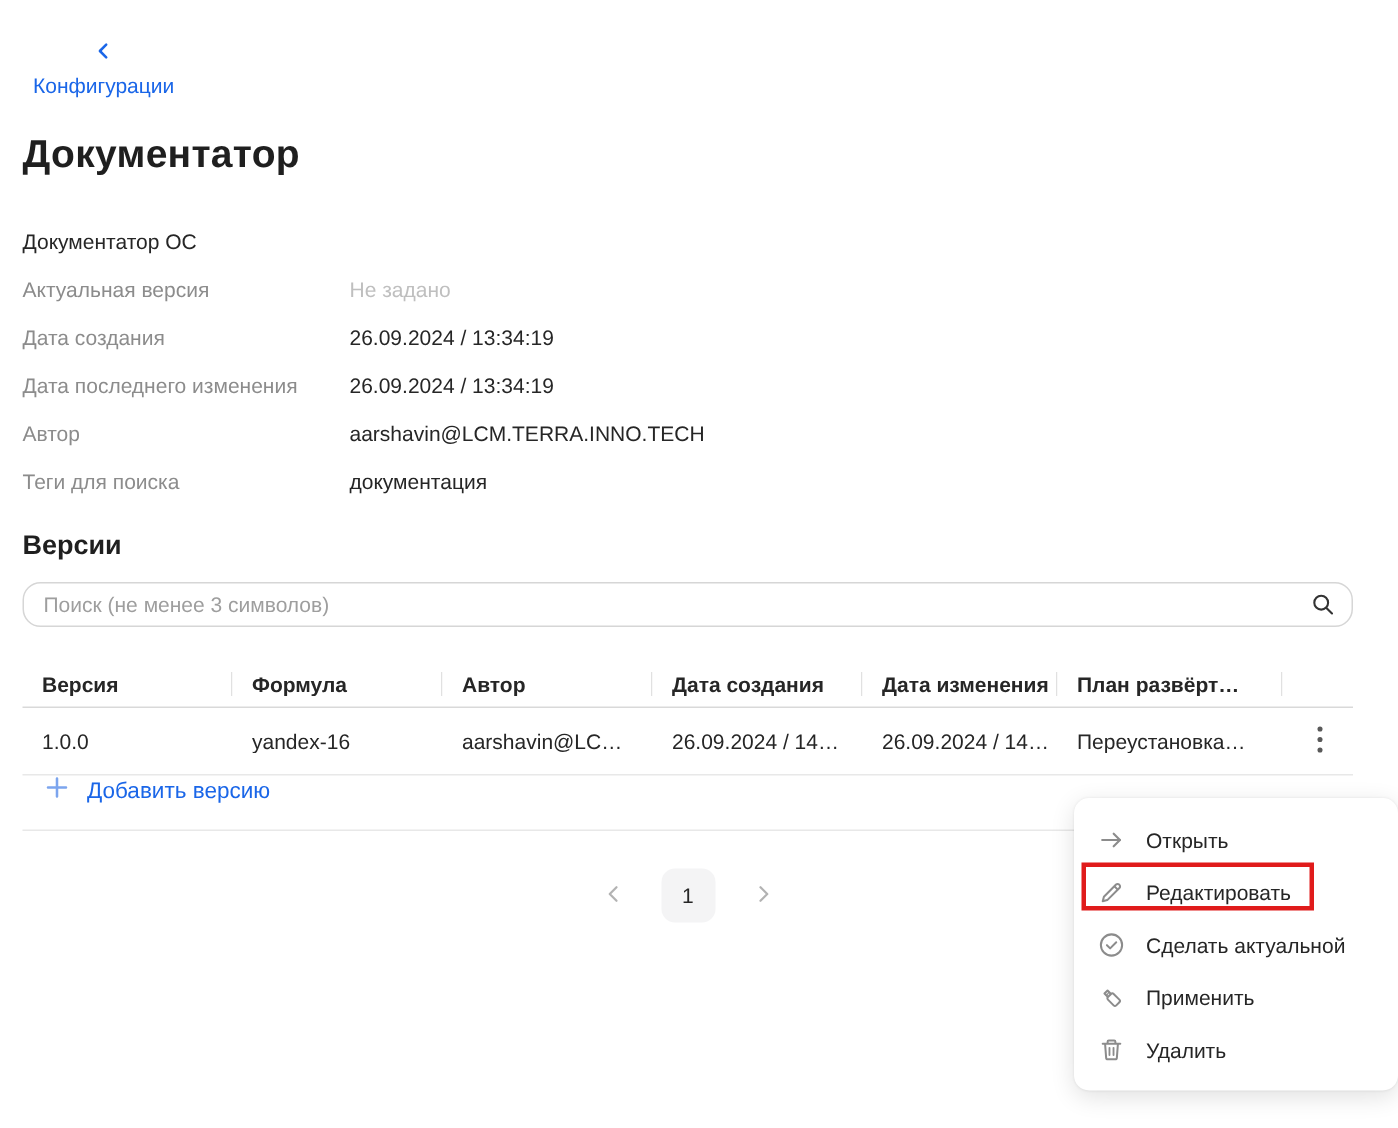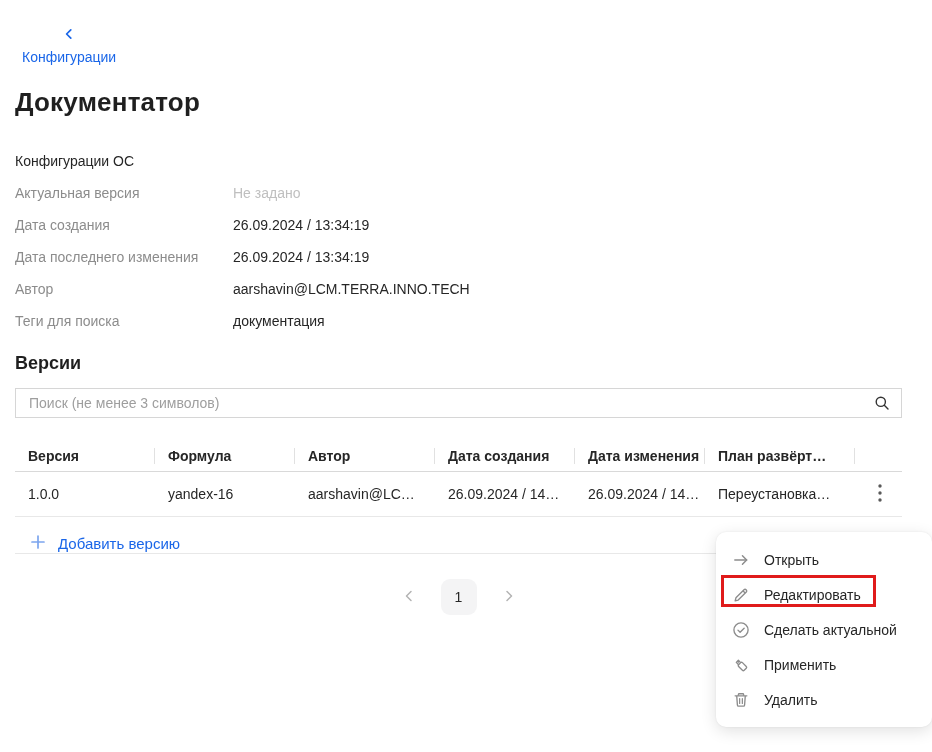--- a/index.html
+++ b/index.html
@@ -18,40 +18,40 @@
   
   .details { margin: 27px 0 0 15px; }
   .detail-row { display: flex; height: 32px; align-items: center; }
   .detail-label { width: 218px; color: #8c8c8c; flex: none; }
   .detail-value { color: #262626; }
   .detail-value.muted { color: #bfbfbf; }
 
   
   .versions-heading { margin: 16px 0 0 15px; font-size: 18px; font-weight: 700; color: #1f1f1f; }
   .search-box { position: relative; width: 887px; margin: 14px 0 0 15px; }
-  .search-input { width: 100%; height: 30px; border: 1px solid #d6d6d6; border-radius: 0;
+  .search-input { width: 100%; height: 30px; border: 1px solid #d6d6d6; border-radius: 12px;
                   padding: 0 36px 0 13px; font-family: inherit; font-size: 14px; color: #262626; outline: none; }
   .search-input::placeholder { color: #9e9e9e; }
   .search-icon { position: absolute; right: 12px; top: 7px; }
 
   
   .table { width: 887px; margin: 22px 0 0 15px; }
   .tr { display: grid; grid-template-columns: 140px 140px 140px 140px 130px 150px 47px; align-items: center; }
   .thead { height: 32px; border-bottom: 1px solid #d9d9d9; }
   .th { position: relative; font-weight: 700; padding-left: 13px; white-space: nowrap; overflow: hidden; }
   .th.sep::after { content: ""; position: absolute; right: 0; top: 50%; transform: translateY(-50%);
                    width: 1px; height: 16px; background: #e1e1e1; }
   .trow { height: 45px; border-bottom: 1px solid #e8e8e8; }
   .td { padding-left: 13px; white-space: nowrap; overflow: hidden; }
   .td.actions { display: flex; justify-content: flex-end; padding: 0 10px 0 0; }
   .kebab-btn { width: 24px; height: 24px; border: none; background: transparent; cursor: pointer;
                display: flex; align-items: center; justify-content: center; }
 
   
-  .add-row { height: 37px; border-bottom: 1px solid #e8e8e8; display: flex; align-items: flex-end; }
+  .add-row { height: 37px; border-bottom: 1px solid #e8e8e8; display: flex; align-items: flex-start; }
   .add-link { display: inline-flex; align-items: center; gap: 12px; margin-left: 15px;
               color: #1A66E8; font-size: 15px; cursor: pointer; text-decoration: none; }
 
   
   .pagination { width: 887px; margin: 25px 0 0 15px; display: flex; align-items: center; justify-content: center; gap: 16px; }
   .page-arrow { width: 32px; height: 32px; border: none; background: transparent; cursor: pointer;
                 display: flex; align-items: center; justify-content: center; }
   .page-number { width: 36px; height: 36px; border: none; border-radius: 9px; background: #f4f4f5;
                  font-family: inherit; font-size: 14px; color: #262626; cursor: pointer; }
 
@@ -76,21 +76,21 @@
           <path d="M7.8 1.8 L3.6 6 L7.8 10.2" stroke="#1A66E8" stroke-width="1.7" stroke-linecap="round" stroke-linejoin="round"></path>
         </svg>
       </span>
     <span>Конфигурации</span>
   </a>
 
   <h1 class="page-title">Документатор</h1>
 
   <div class="details">
     <div class="detail-row">
-      <div class="detail-value">Конфигурации ОС</div>
+      <div class="detail-value">Документатор ОС</div>
     </div>
     <div class="detail-row">
       <div class="detail-label">Актуальная версия</div>
       <div class="detail-value muted">Не задано</div>
     </div>
     <div class="detail-row">
       <div class="detail-label">Дата создания</div>
       <div class="detail-value">26.09.2024 / 13:34:19</div>
     </div>
     <div class="detail-row">

